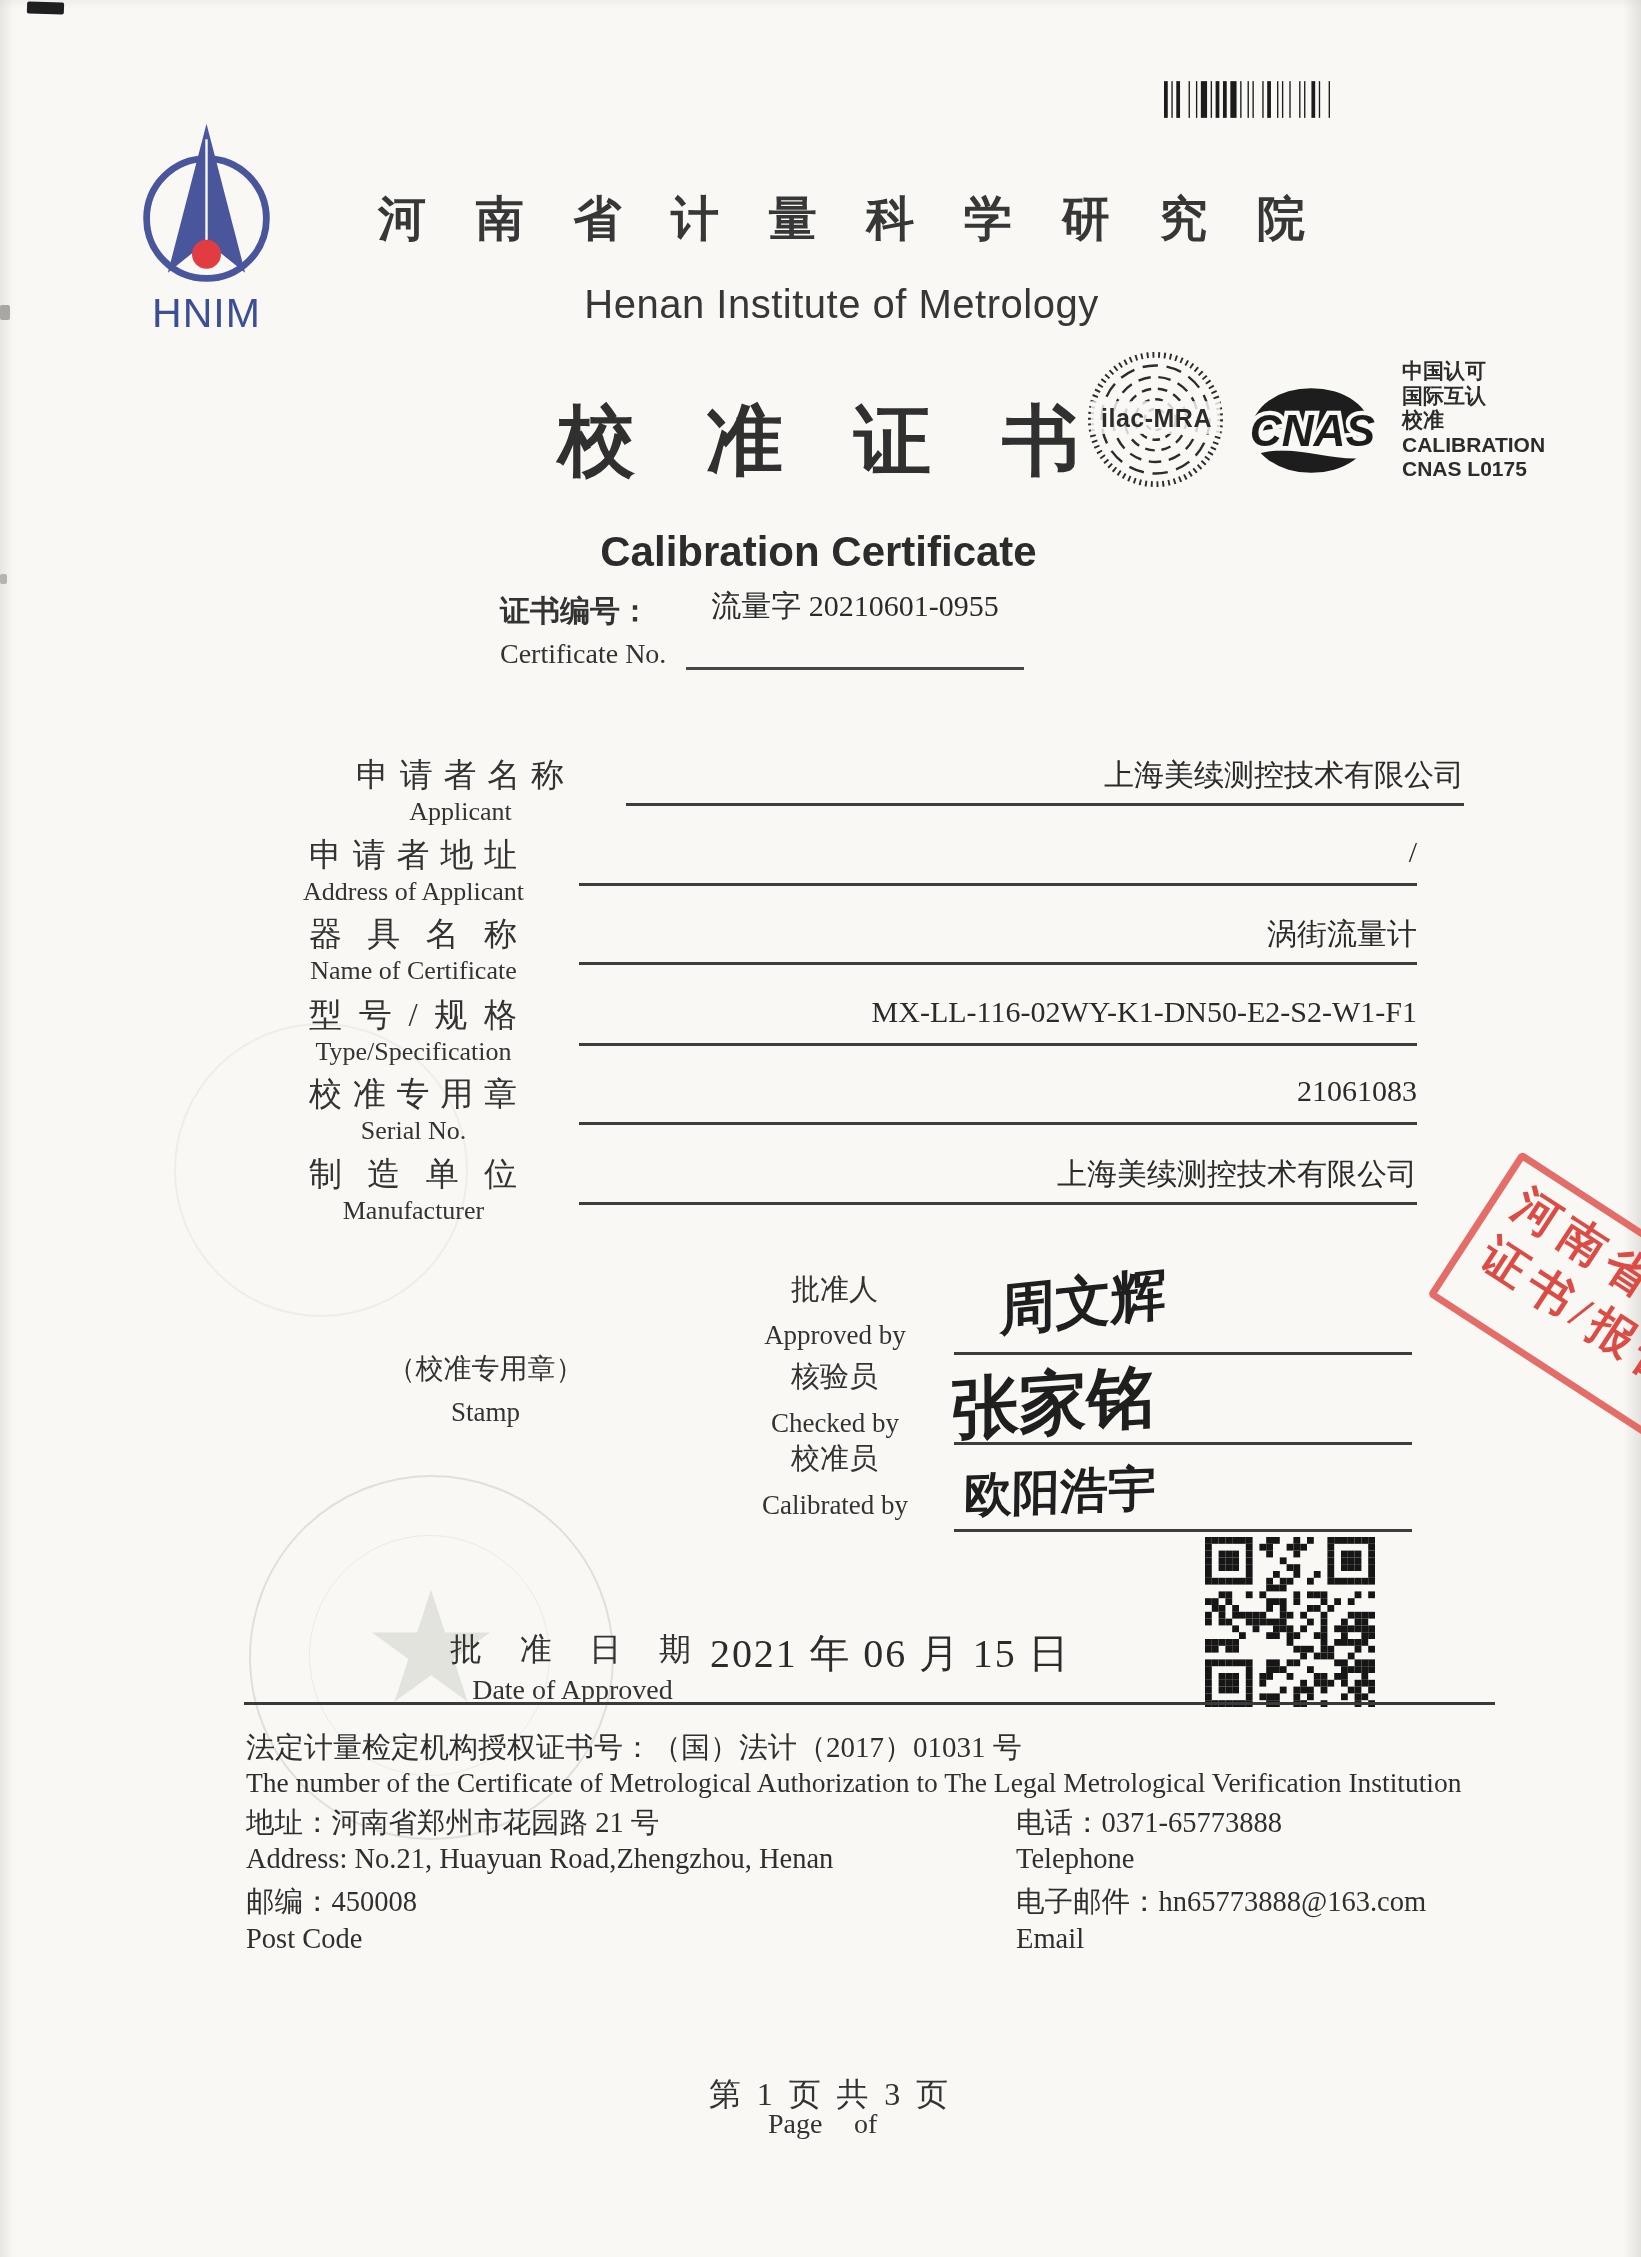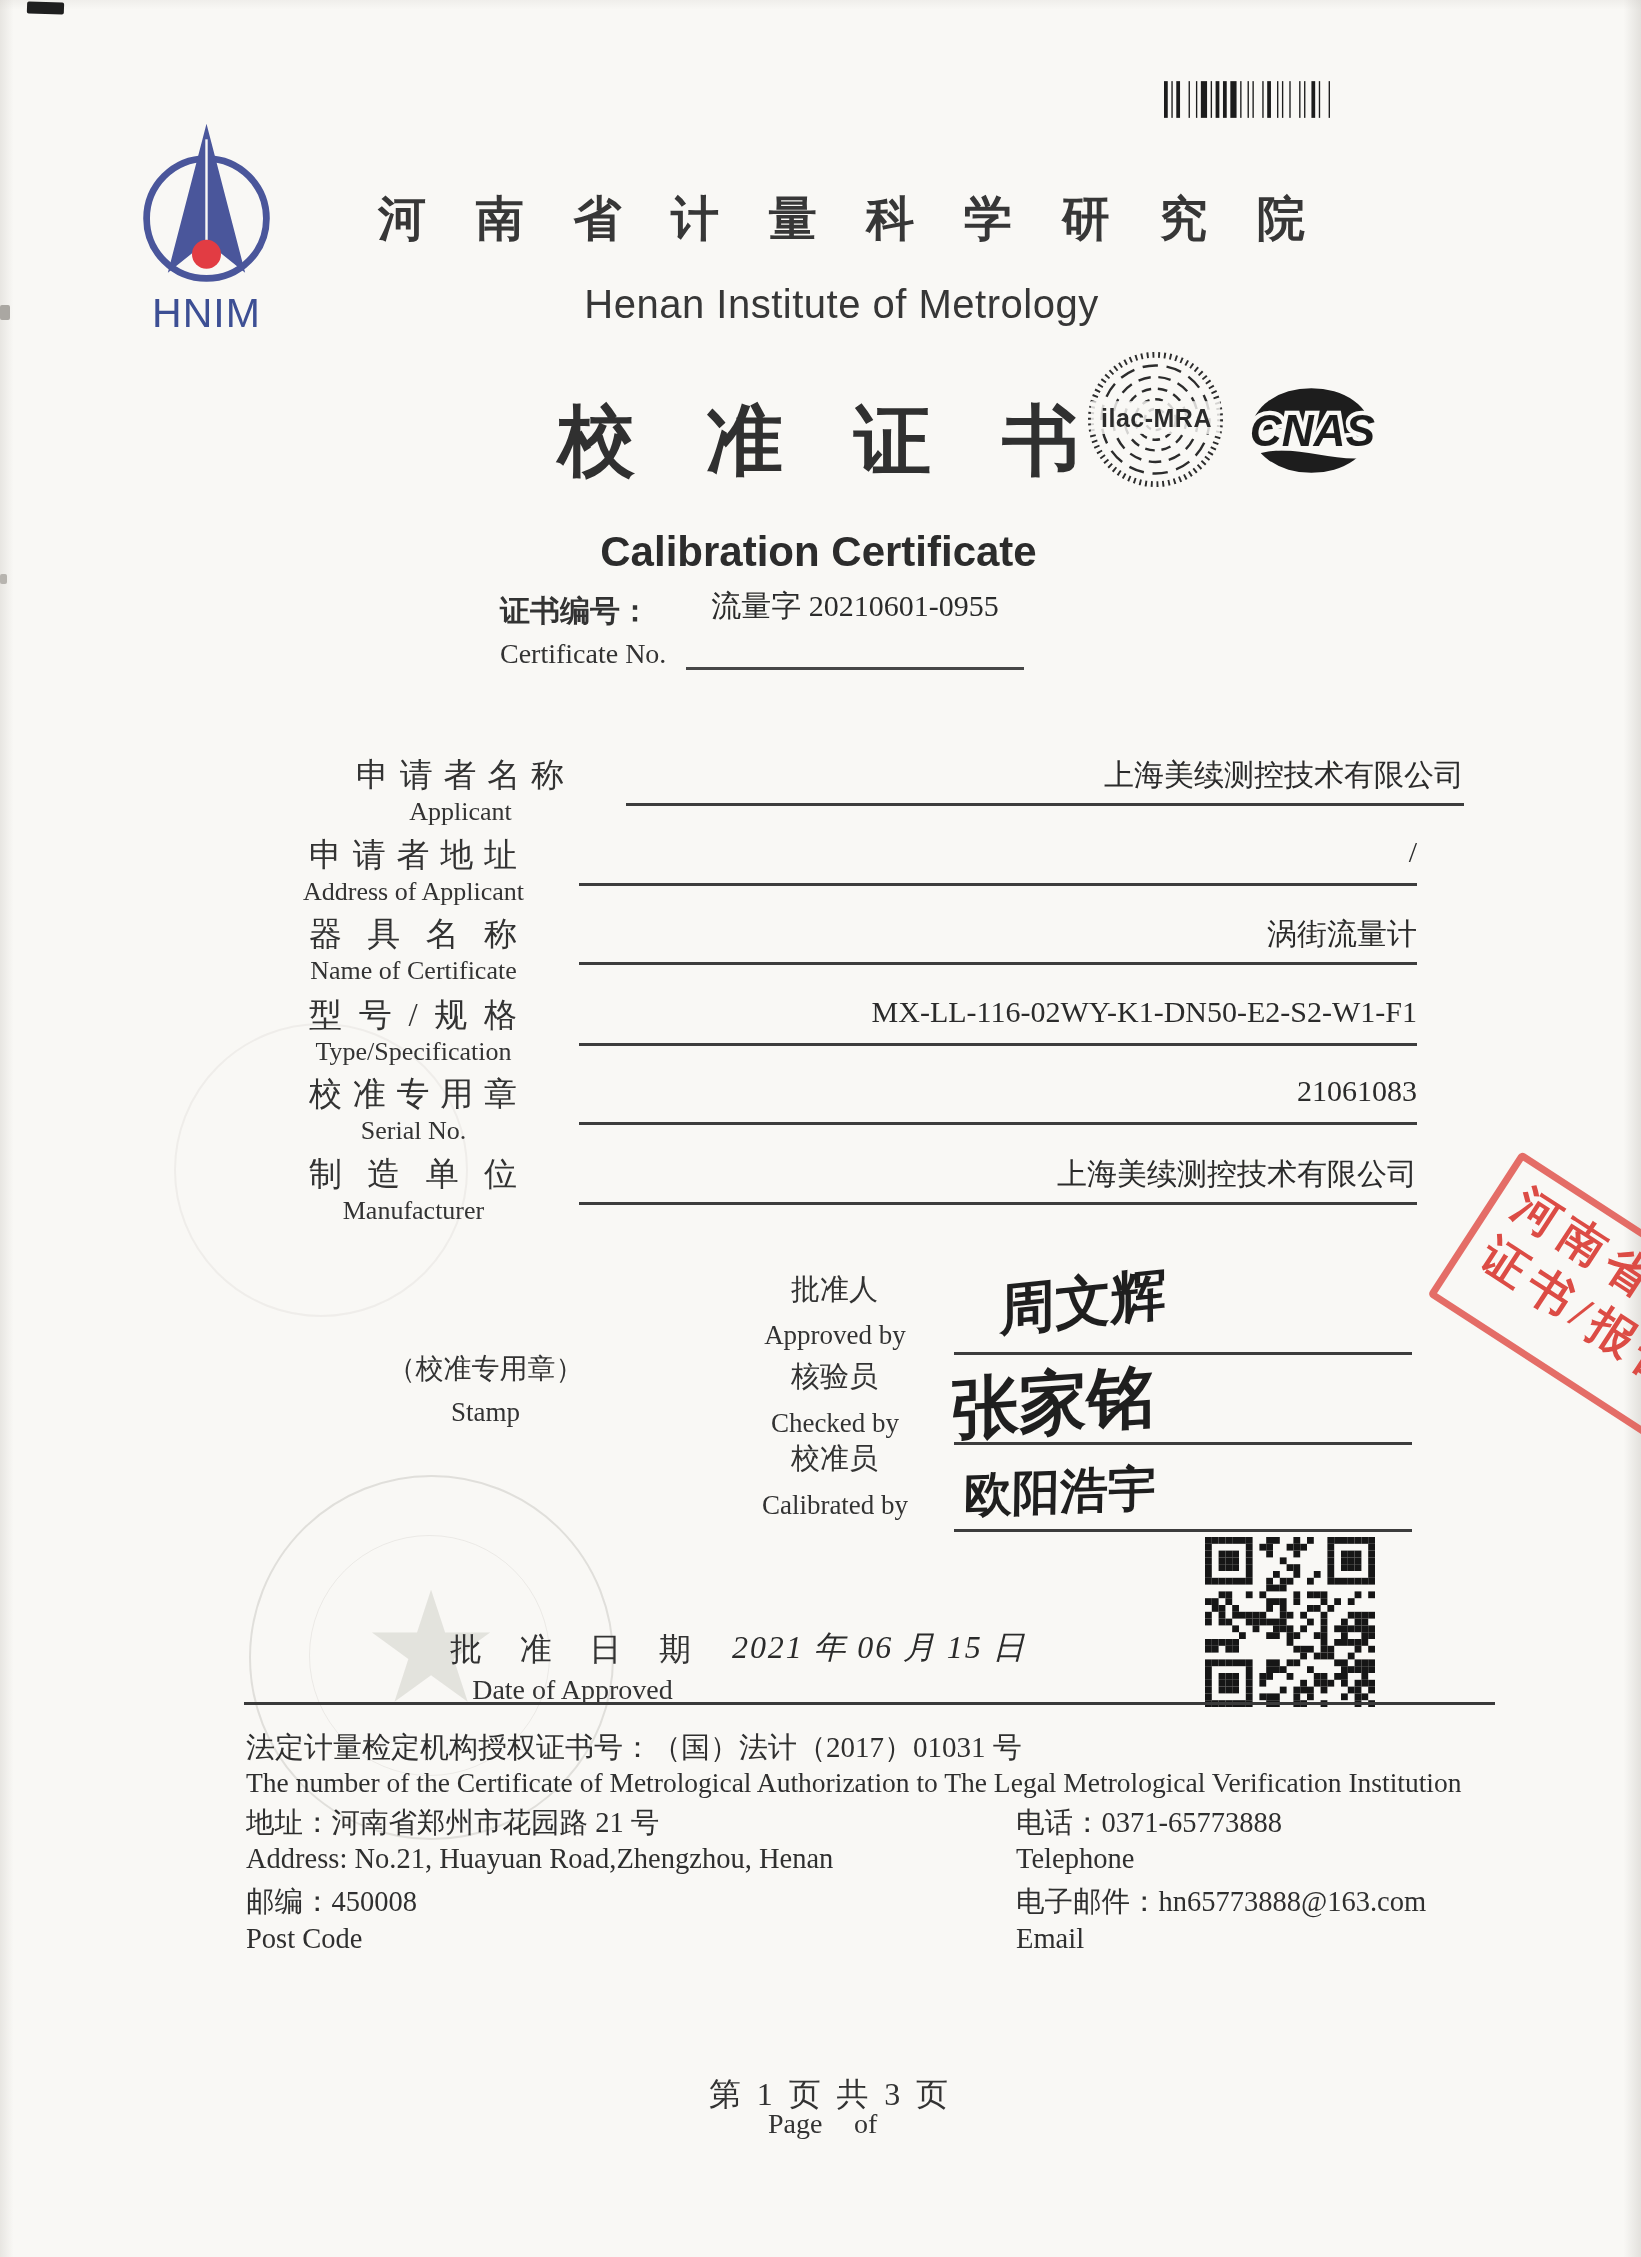--- a/index.html
+++ b/index.html
@@ -84,21 +84,21 @@
     color:#dc4c45;font-weight:bold;
   }
   .red-stamp .rs-line{font-size:46px;line-height:60px;letter-spacing:7.7px;white-space:nowrap;}
 
   
   .qr{left:1205px;top:1537px;width:170px;height:170px;}
 
   
   .date-cn{left:450px;top:1628px;width:241px;font-size:32px;color:#333;}
   .date-en{left:452px;top:1674px;width:241px;text-align:center;font-size:28px;color:#333;}
-  .date-val{left:732px;top:1626px;font-size:32px;letter-spacing:1.9px;color:#2b2b2b;font-style:italic;}
+  .date-val{left:710px;top:1626px;font-size:40px;letter-spacing:1.9px;color:#2b2b2b;}
 
   .divider{left:244px;top:1702px;width:1251px;height:2.9px;background:#3a3a3a;}
 
   
   .auth-cn{left:246px;top:1728px;font-size:29px;color:#2f2f2f;white-space:nowrap;}
   .auth-en{left:246px;top:1767px;font-size:27.5px;color:#2f2f2f;white-space:nowrap;}
   .c-row{font-size:28.5px;color:#2f2f2f;white-space:nowrap;}
   .col1{left:246px;} .col2{left:1016px;}
   .cr1{top:1804px;} .cr2{top:1843px;} .cr3{top:1883px;} .cr4{top:1923px;}
 
@@ -186,20 +186,27 @@
   <div class="abs ilac-text sans ctr">ilac-MRA</div>
 
   <div class="abs cnas">
     <svg width="154" height="89" viewBox="0 0 160 92" xmlns="http://www.w3.org/2000/svg">
       <ellipse cx="72" cy="46" rx="62" ry="44" fill="#1d1d1d"></ellipse>
       <path d="M2,56 C46,22 112,74 158,40 L158,64 C112,96 46,46 2,78 Z" fill="#f9f8f5"></path>
       <text x="8" y="62" font-family="Liberation Sans, DejaVu Sans, sans-serif" font-size="46" font-style="italic" font-weight="bold" fill="#1d1d1d" stroke="#f9f8f5" stroke-width="9" paint-order="stroke">CNAS</text>
     </svg>
   </div>
 
+  <div class="abs accred sans">
+    <div>中国认可</div>
+    <div>国际互认</div>
+    <div>校准</div>
+    <div>CALIBRATION</div>
+    <div>CNAS L0175</div>
+  </div>
 
   <div class="abs certno-cn serif">证书编号：</div>
   <div class="abs certno-en serif">Certificate No.</div>
   <div class="abs certno-val serif ctr">流量字 20210601-0955</div>
   <div class="abs certno-line"></div>
 
   <div class="abs field-row fr1">
     <div class="f-cn serif just">申请者名称</div>
     <div class="f-en serif">Applicant</div>
     <div class="f-val serif">上海美续测控技术有限公司</div>

